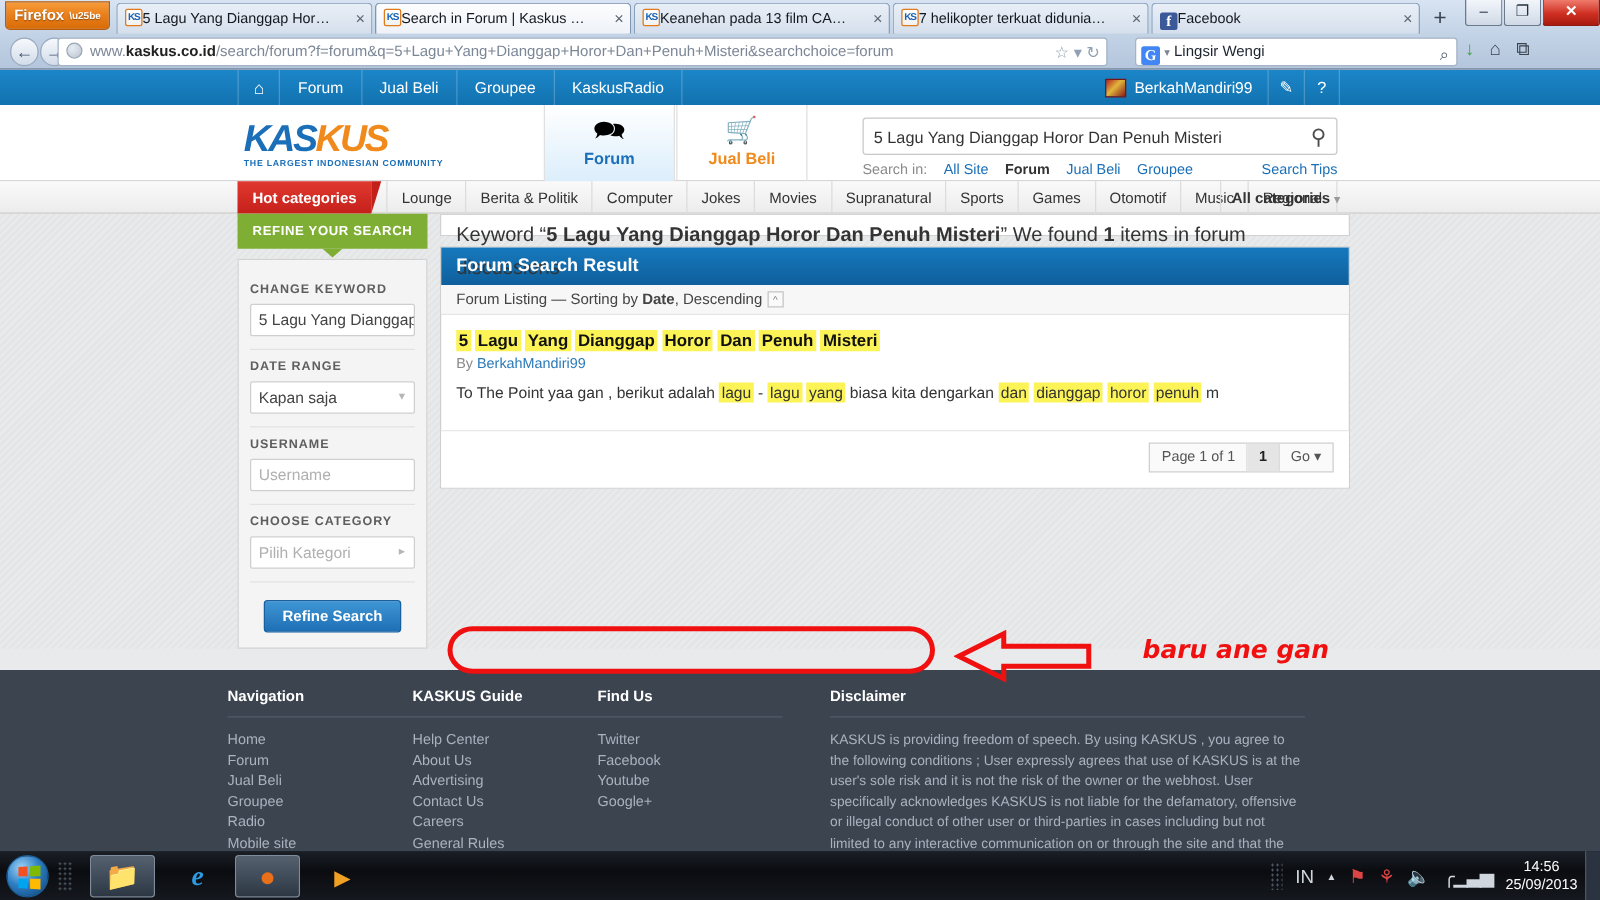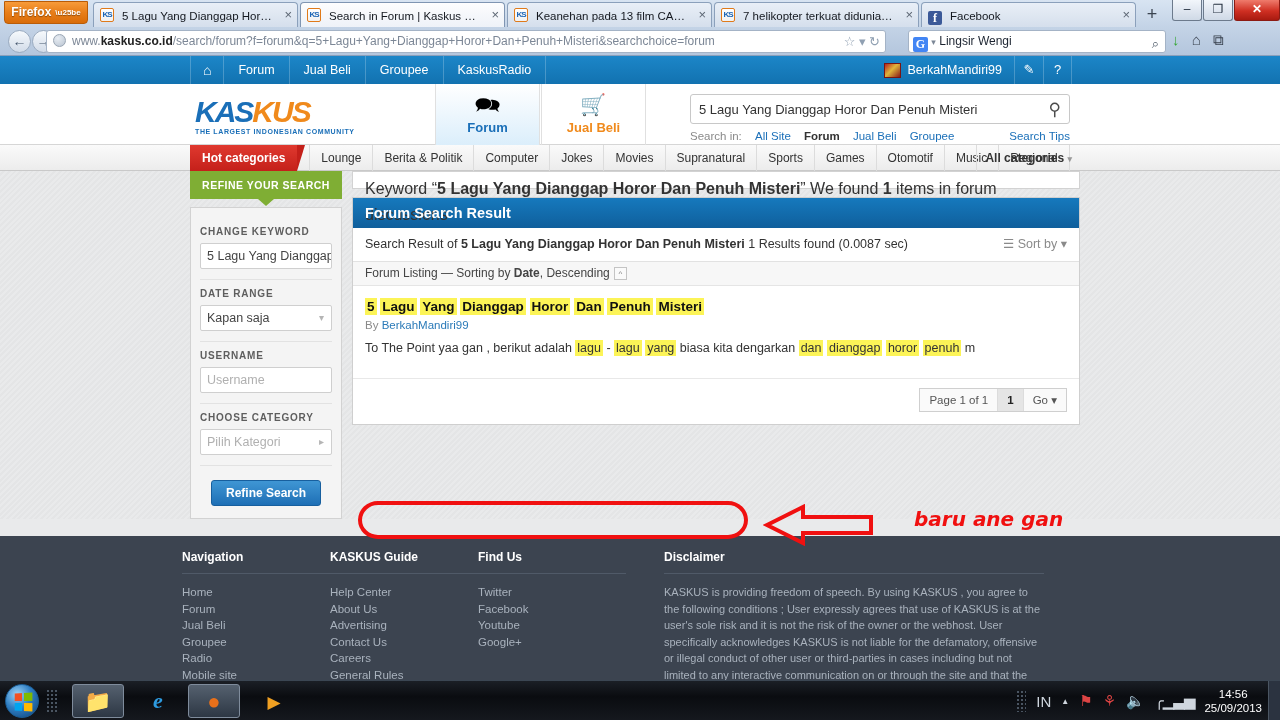--- a/index.html
+++ b/index.html
@@ -33,21 +33,21 @@
     border-radius: 4px 4px 0 0;
     font-size: 11.5px; color: #14181f;
     padding: 0 6px; line-height: 24px; white-space: nowrap; overflow: hidden;
   }
   .tab.active {
     background: linear-gradient(to bottom, #fdfdfe 0%, #eef2f8 100%);
     border-color: #7f95b2; z-index: 5;
   }
   .tab .fav {
     display: inline-block; width: 14px; height: 14px; vertical-align: -3px;
-    margin-right: 8px; border-radius: 2px;
+    margin-right: 0; border-radius: 2px;
   }
   .fav-kaskus {
     background: linear-gradient(to bottom,#fff 0%,#f2f2f2 100%);
     border: 1px solid #e07a1a; color: #1a64b5;
     font-size: 8px; font-weight: bold; text-align: center; line-height: 12px;
     letter-spacing: -1px; overflow: hidden;
   }
   .fav-fb {
     background: #3b5998; color: #fff; font-weight: bold;
     font-size: 12px; text-align: center; line-height: 14px;
@@ -514,24 +514,20 @@
           <div class="refine-btn">Refine Search</div>
         </div>
 
         <div class="resultcol">
           <div class="keywordbar">
             <span>Keyword “</span><b>5 Lagu Yang Dianggap Horor Dan Penuh Misteri</b><span>” We found </span><b>1</b><span> items in forum discussions</span>
           </div>
 
           <div class="panel">
             <div class="panel-head">Forum Search Result</div>
-            <div class="panel-sub">
-              <span>Search Result of </span><b>5 Lagu Yang Dianggap Horor Dan Penuh Misteri</b><span> 1 Results found (0.0087 sec)</span>
-              <span class="sortby"><span>☰</span> <span>Sort by</span> <span>▾</span></span>
-            </div>
 
             <div class="listhead">
               <span>Forum Listing — Sorting by </span><b>Date</b><span>, Descending</span><span class="collapser">^</span>
             </div>
 
             <div class="resultrow">
               <div class="rtitle">
                 <span class="hl">5</span>
                 <span class="hl">Lagu</span>
                 <span class="hl">Yang</span>

